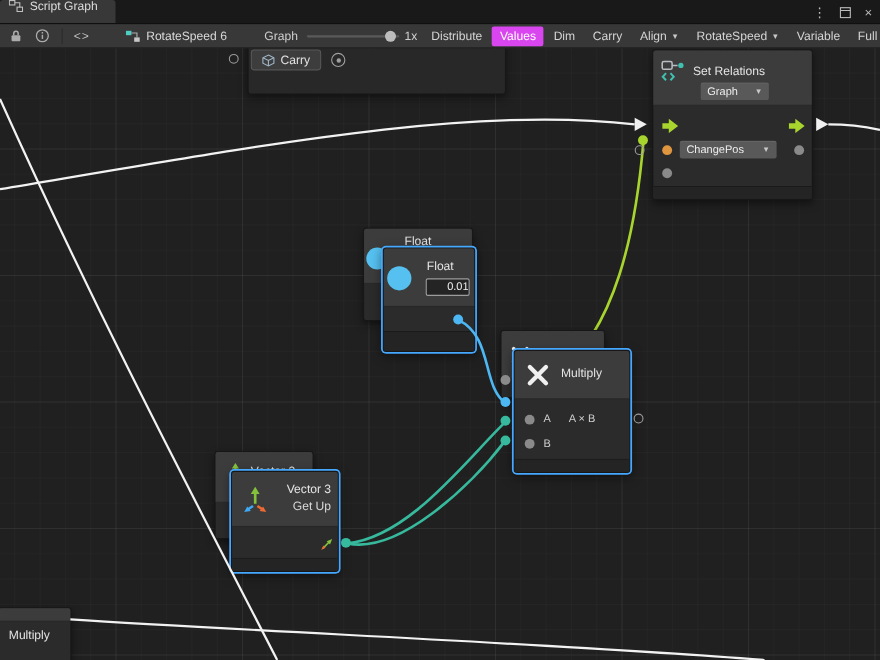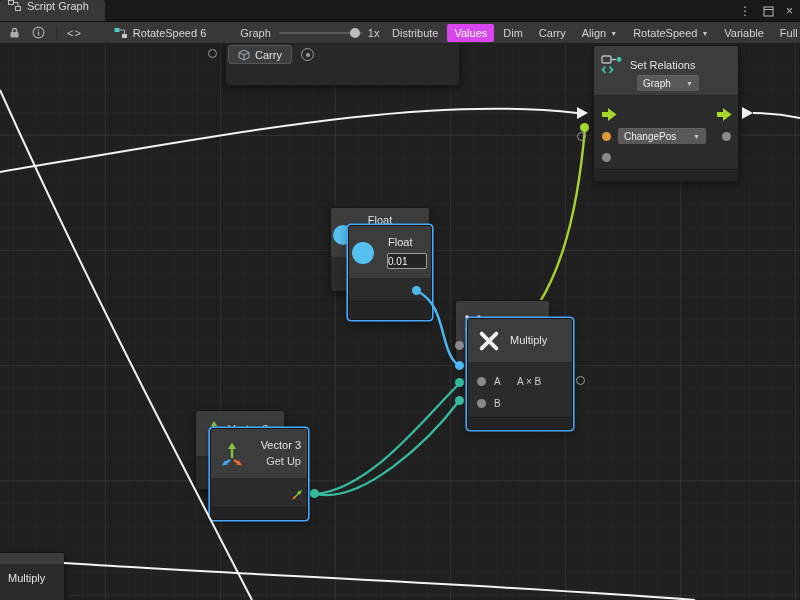--- a/index.html
+++ b/index.html
@@ -49,21 +49,21 @@
   .n-header{position:relative;background:#3c3c3c;border-bottom:1px solid #262626;border-radius:2px 2px 0 0;width:100%}
   .n-footer{position:absolute;left:0;right:0;bottom:0;height:12px;background:#242424;border-top:1px solid #1a1a1a;border-radius:0 0 2px 2px}
   .abs{position:absolute}
   .n-title{font-size:11px;color:#e4e4e4;white-space:nowrap}
   .n-sub{font-size:11px;color:#d8d8d8;white-space:nowrap}
   .port-label{font-size:10px;color:#cfcfcf;white-space:nowrap}
   .dropdown{position:absolute;height:16px;background:#595959;border-radius:2px;display:flex;align-items:center;justify-content:space-between;padding:0 6px;font-size:10px;color:#eee;box-shadow:inset 0 1px 0 rgba(255,255,255,.07)}
   .this-chip{position:absolute;z-index:11;height:19px;background:#3d3d3d;border:1px solid #565656;border-radius:3px;display:flex;align-items:center;gap:5px;padding:0 9px;font-size:11px;color:#e2e2e2}
   .picker{position:absolute;width:13px;height:13px;border:1px solid #9f9f9f;border-radius:50%;z-index:11}
   .picker::after{content:"";position:absolute;left:3.5px;top:3.5px;width:4px;height:4px;border-radius:50%;background:#9f9f9f}
-  .value-field{position:absolute;background:#242424;border:1px solid #9c9c9c;border-radius:2px;color:#f2f2f2;font-size:10px;text-align:left;font-family:"Liberation Sans",sans-serif}
+  .value-field{position:absolute;background:#242424;border:1px solid #9c9c9c;border-radius:2px;color:#f2f2f2;font-size:10px;text-align:right;font-family:"Liberation Sans",sans-serif}
   .float-circle{position:absolute;border-radius:50%;background:#56c1f0}
 
   
   .dot{position:absolute;width:9px;height:9px;border-radius:50%;z-index:30}
   .dot.hollow{border:1.5px solid #9a9a9a;background:transparent}
   .dot.gray{background:#8a8a8a}
   .dot.lime{background:#a8d42e}
   .dot.blue{background:#4cb7f2}
   .dot.teal{background:#36b99c}
   .dot.orange{background:#e0953f}

